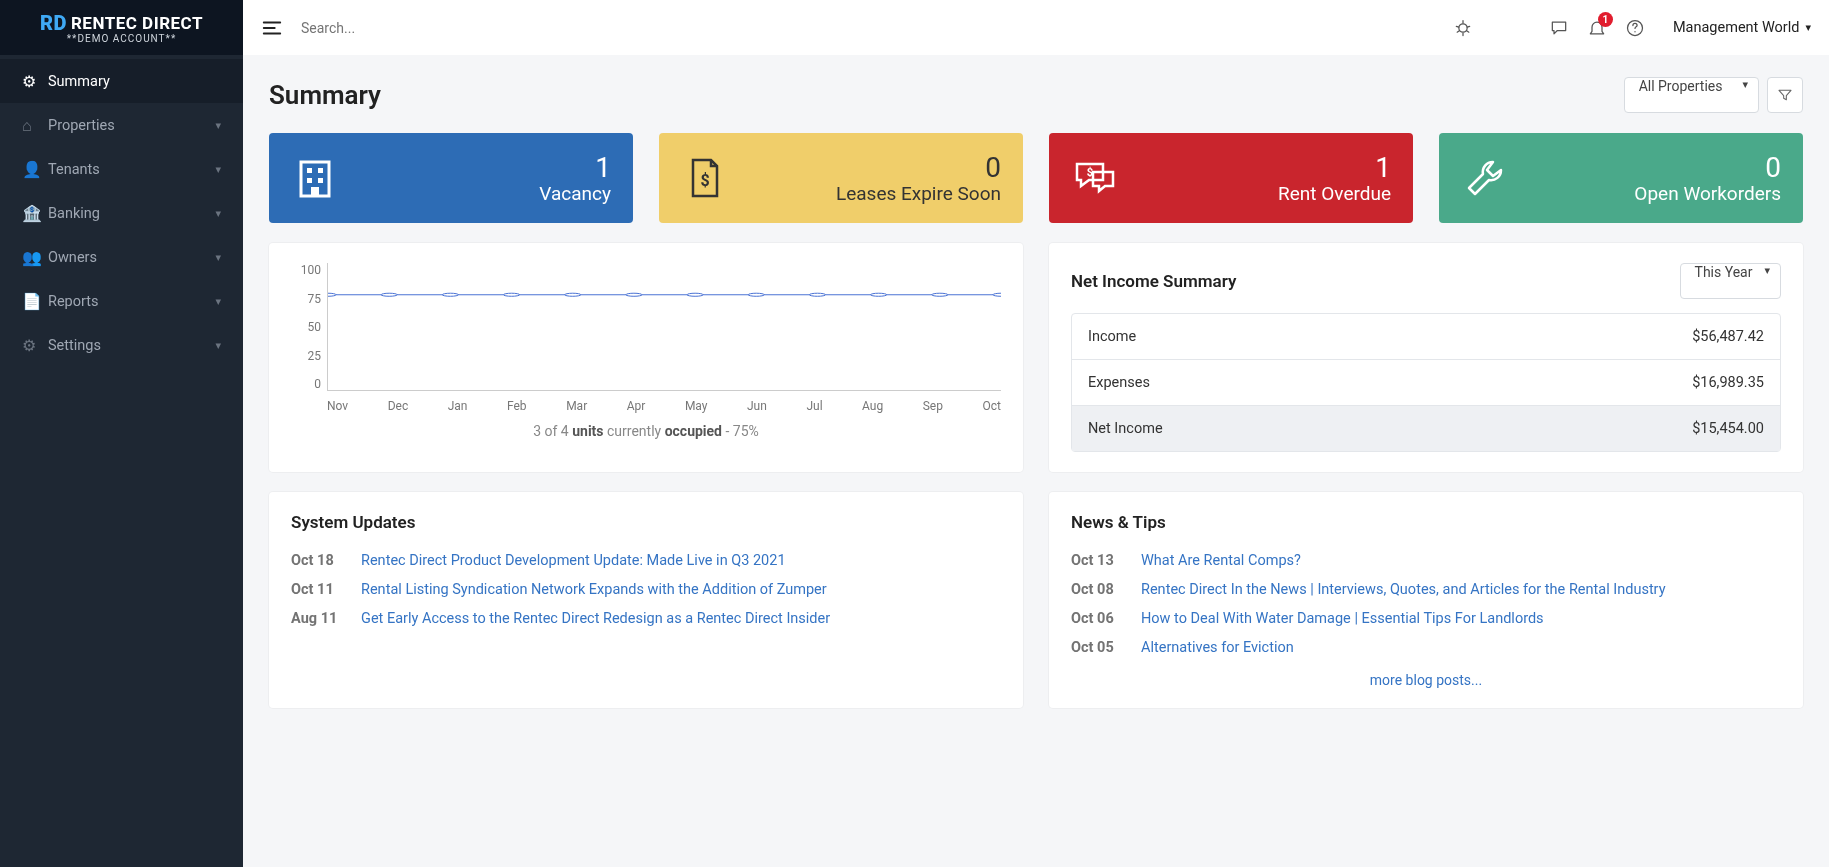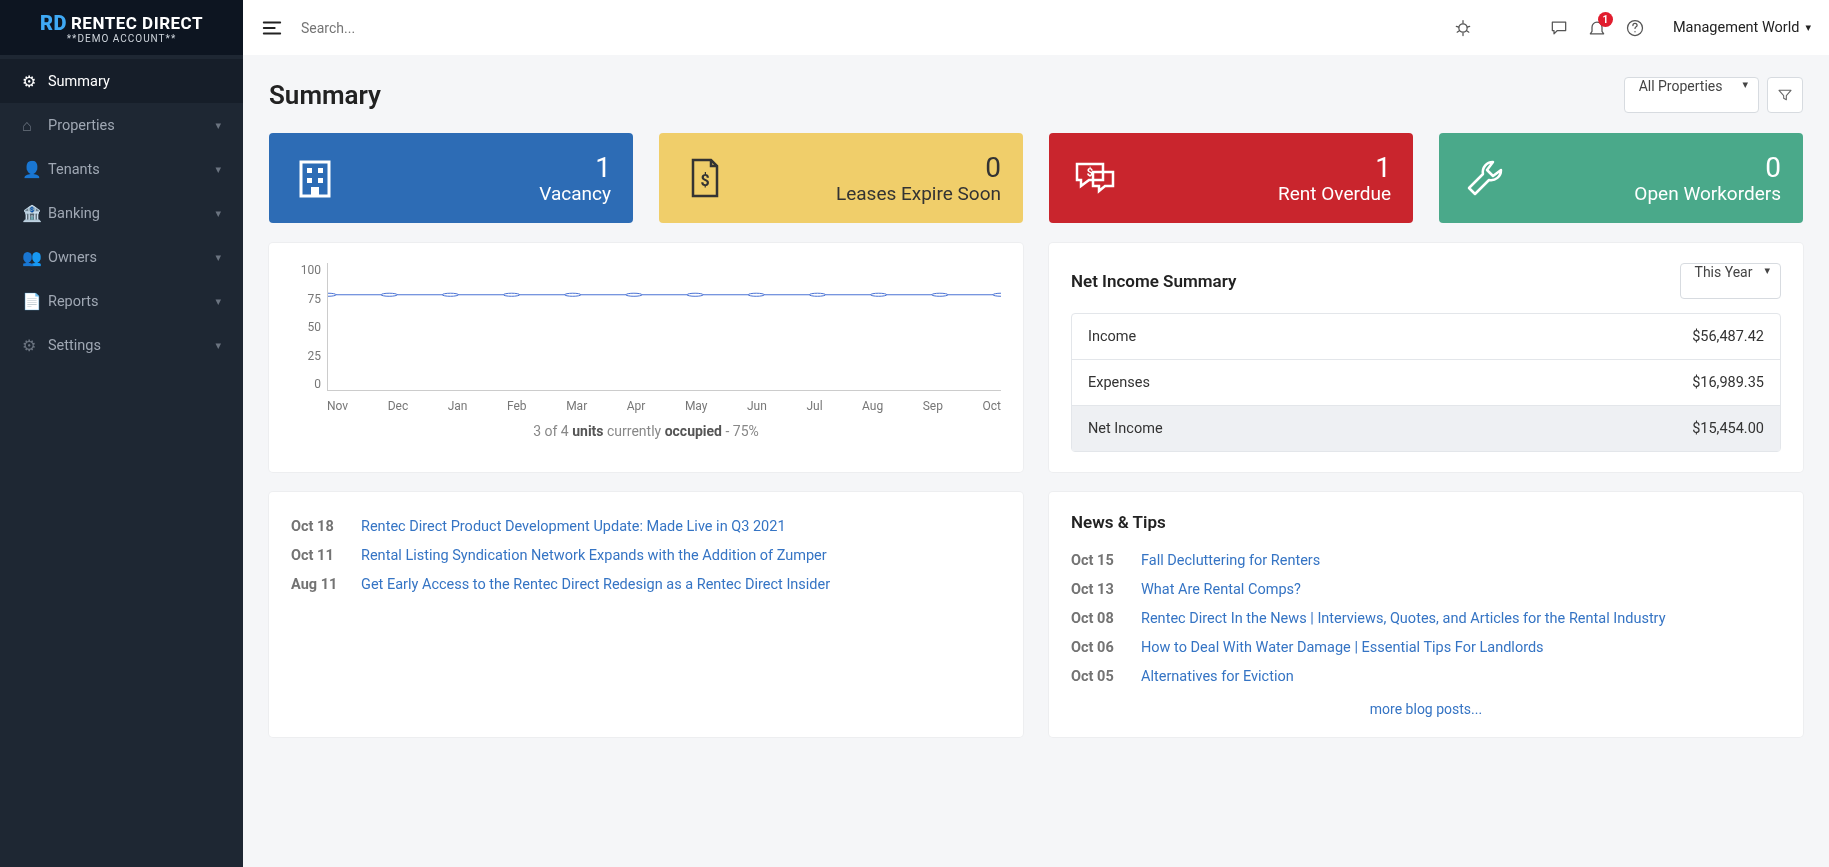--- a/index.html
+++ b/index.html
@@ -282,43 +282,40 @@
             <div class="ni-row">
                 <span>Net Income</span>
                 <span>$15,454.00</span>
               </div>
           </div>
         </div>
       </div>
 
       <div class="row3">
         <div class="panel">
+          <h3>System Updates</h3>
           <div id="syslist">
               <div class="list-item">
                 <span class="li-date">Oct 18</span>
                 <span class="li-link">Rentec Direct Product Development Update: Made Live in Q3 2021</span>
               </div>
               <div class="list-item">
                 <span class="li-date">Oct 11</span>
                 <span class="li-link">Rental Listing Syndication Network Expands with the Addition of Zumper</span>
               </div>
               <div class="list-item">
                 <span class="li-date">Aug 11</span>
                 <span class="li-link">Get Early Access to the Rentec Direct Redesign as a Rentec Direct Insider</span>
               </div>
             </div>
         </div>
         <div class="panel">
           <h3>News &amp; Tips</h3>
           <div id="newslist">
               <div class="list-item">
-                <span class="li-date">Oct 15</span>
-                <span class="li-link">Fall Decluttering for Renters</span>
-              </div>
-              <div class="list-item">
                 <span class="li-date">Oct 13</span>
                 <span class="li-link">What Are Rental Comps?</span>
               </div>
               <div class="list-item">
                 <span class="li-date">Oct 08</span>
                 <span class="li-link">Rentec Direct In the News | Interviews, Quotes, and Articles for the Rental Industry</span>
               </div>
               <div class="list-item">
                 <span class="li-date">Oct 06</span>
                 <span class="li-link">How to Deal With Water Damage | Essential Tips For Landlords</span>

